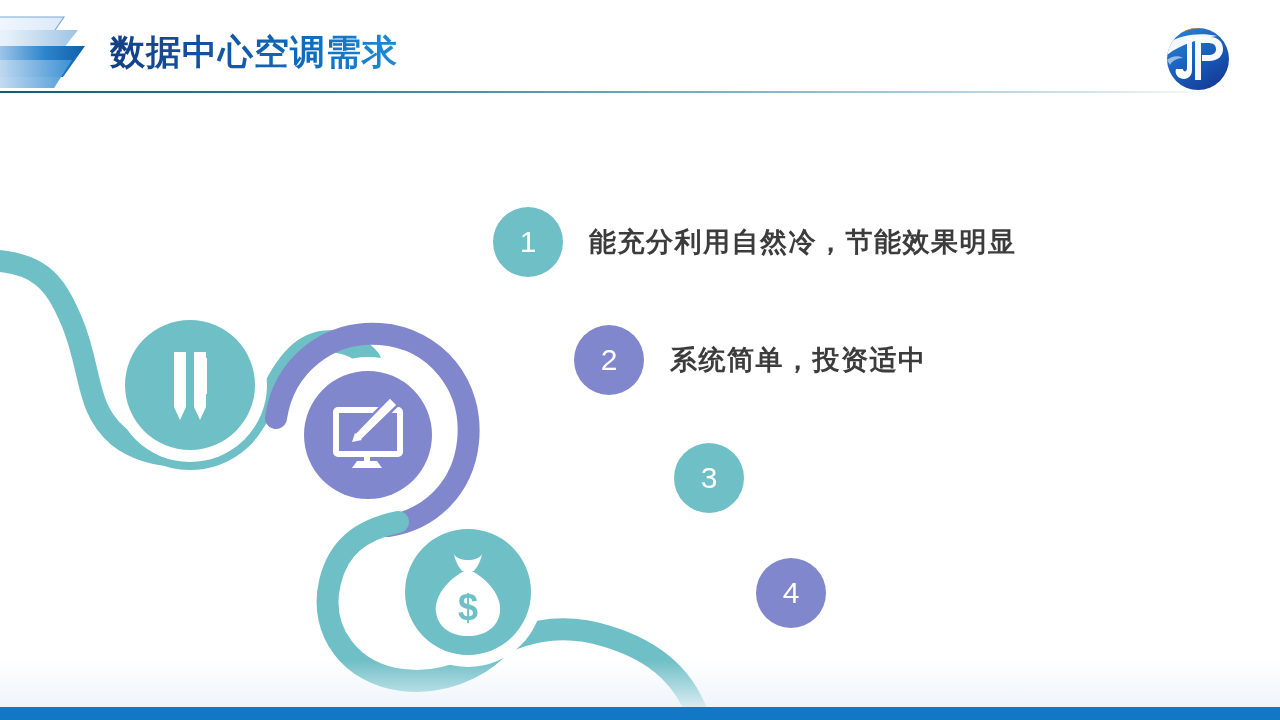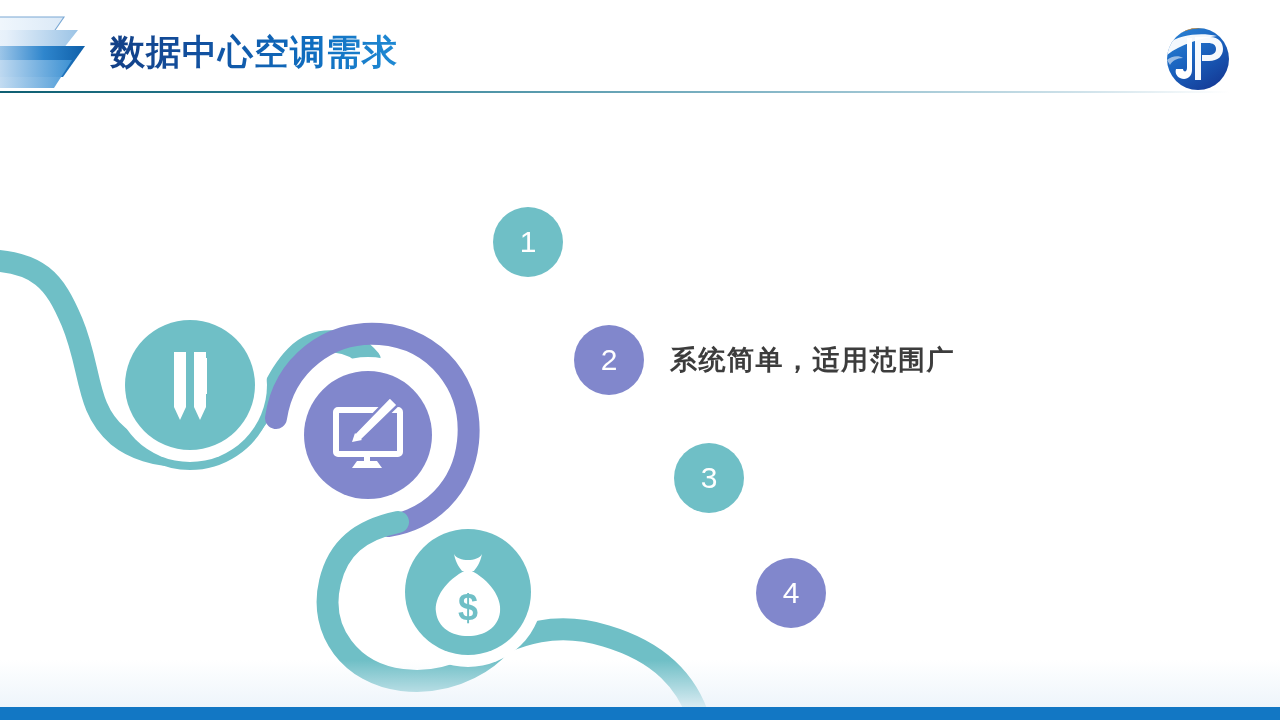--- a/index.html
+++ b/index.html
@@ -264,25 +264,26 @@
       <path d="M 466,340 C 446,350 434,368 436,382 C 438,398 452,406 468,406 C 484,406 498,398 500,382 C 502,368 490,350 470,340 Z" fill="#ffffff"></path>
 
       <text x="468" y="390" text-anchor="middle" font-family="'Liberation Sans', sans-serif" font-size="36" font-weight="bold" fill="#6FBFC6">$</text>
     </g>
   </svg>
 
   <div id="bullet-list">
 
     <div class="bullet-row" id="row-0">
       <div class="bullet-badge" style="background:#6FBFC6">1</div>
+      <div class="bullet-text">能充分利用自然冷，节能效果明显</div>
     </div>
 
     <div class="bullet-row" id="row-1">
       <div class="bullet-badge" style="background:#8187CC">2</div>
-      <div class="bullet-text">系统简单，适用范围广</div>
+      <div class="bullet-text">系统简单，投资适中</div>
     </div>
 
     <div class="bullet-row" id="row-2">
       <div class="bullet-badge" style="background:#6FBFC6">3</div>
     </div>
 
     <div class="bullet-row" id="row-3">
       <div class="bullet-badge" style="background:#8187CC">4</div>
     </div>
   </div>

